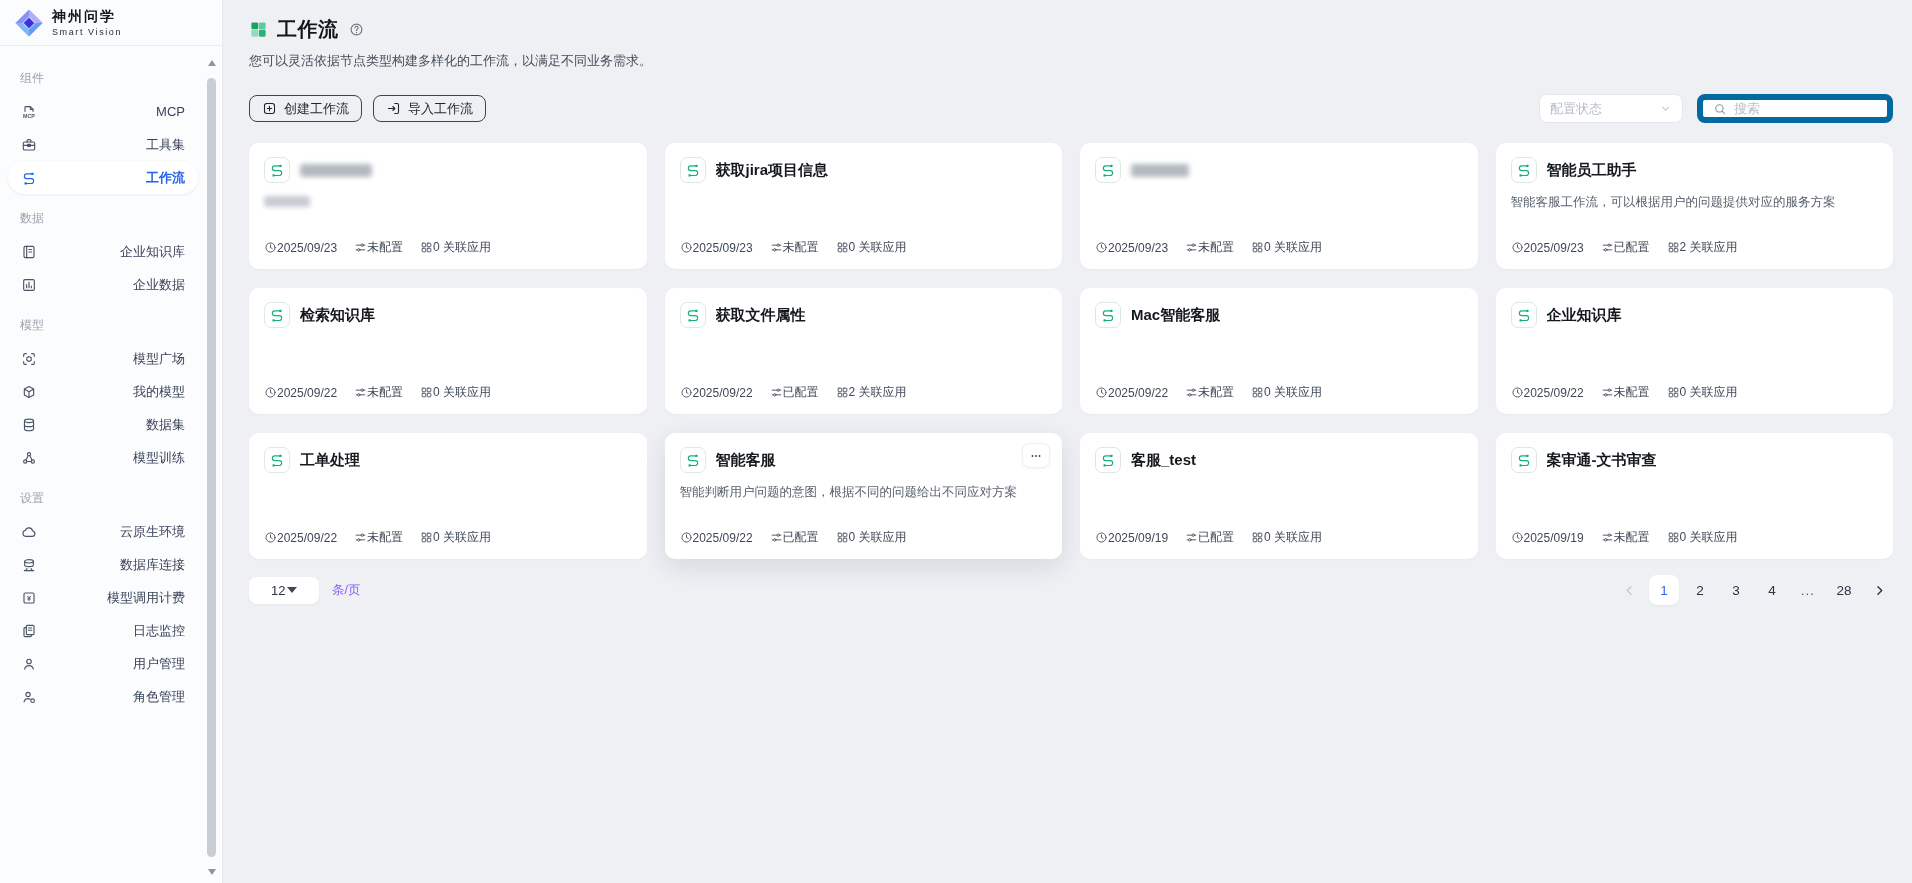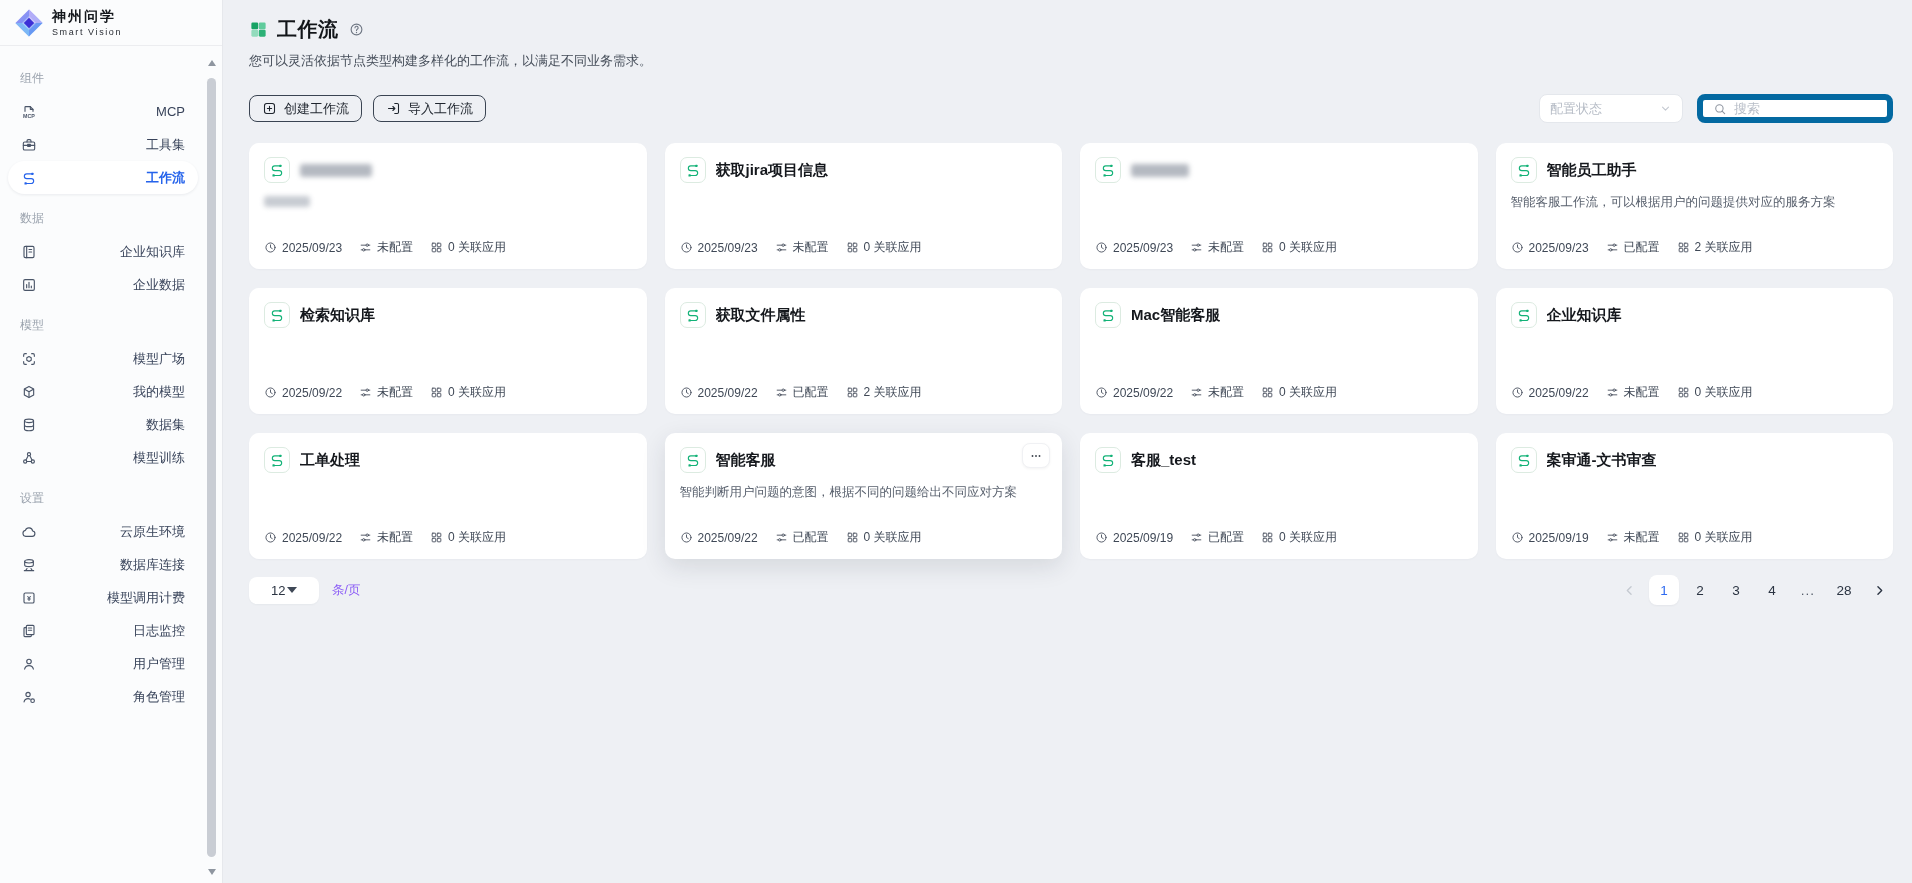--- a/index.html
+++ b/index.html
@@ -52,21 +52,21 @@
   .card { position:relative; background:#fff; border-radius:10px; height:126px; padding:14px 15px 13px; display:flex; flex-direction:column; box-shadow:0 1px 2px rgba(31,41,55,.03); cursor:pointer; }
   .card.hovered { box-shadow:0 8px 24px rgba(31,41,55,.12); }
   .card-head { display:flex; align-items:center; gap:10px; }
   .card-icon { width:26px; height:26px; flex:0 0 26px; border:1px solid #dcebe1; border-radius:7px; display:grid; place-items:center; color:#12b277; background:#fff; }
   .card-icon svg { width:16px; height:16px; }
   .card-title { font-size:15px; font-weight:bold; color:#15181d; white-space:nowrap; overflow:hidden; text-overflow:ellipsis; }
   .card-desc { margin-top:11px; font-size:12.5px; color:#575f6c; white-space:nowrap; overflow:hidden; text-overflow:ellipsis; }
   .blur-blob { height:13px; border-radius:3px; background:#b4b9c1; filter:blur(2.5px); }
   .blur-blob.desc { height:11px; background:#c7cbd2; margin-top:13px; }
   .card-foot { margin-top:auto; display:flex; align-items:center; gap:17px; font-size:12px; color:#3f4856; }
-  .meta { display:inline-flex; align-items:center; gap:5px; white-space:nowrap; }
+  .meta { display:inline-flex; align-items:center; white-space:nowrap; }
   .meta svg { width:13px; height:13px; color:#49515f; }
   .card-menu { position:absolute; top:10px; right:12px; width:28px; height:25px; background:#fff; border:1px solid #f0f1f4; border-radius:8px; box-shadow:0 1px 3px rgba(0,0,0,.05); display:grid; place-items:center; color:#3c434c; cursor:pointer; }
   .card-menu svg { width:14px; height:14px; }
 
   
   .pagination-row { margin-top:16px; display:flex; align-items:center; justify-content:space-between; }
   .page-size { display:flex; align-items:center; gap:13px; }
   .size-select { width:70px; height:27px; background:#fff; border-radius:8px; display:flex; align-items:center; justify-content:space-between; padding:0 22px; font-size:13px; color:#2b3442; cursor:pointer; box-shadow:0 1px 2px rgba(31,41,55,.04); }
   .size-caret { width:0; height:0; border-left:5px solid transparent; border-right:5px solid transparent; border-top:6px solid #3f4856; }
   .per-page { font-size:12.5px; color:#8b5cf6; }

